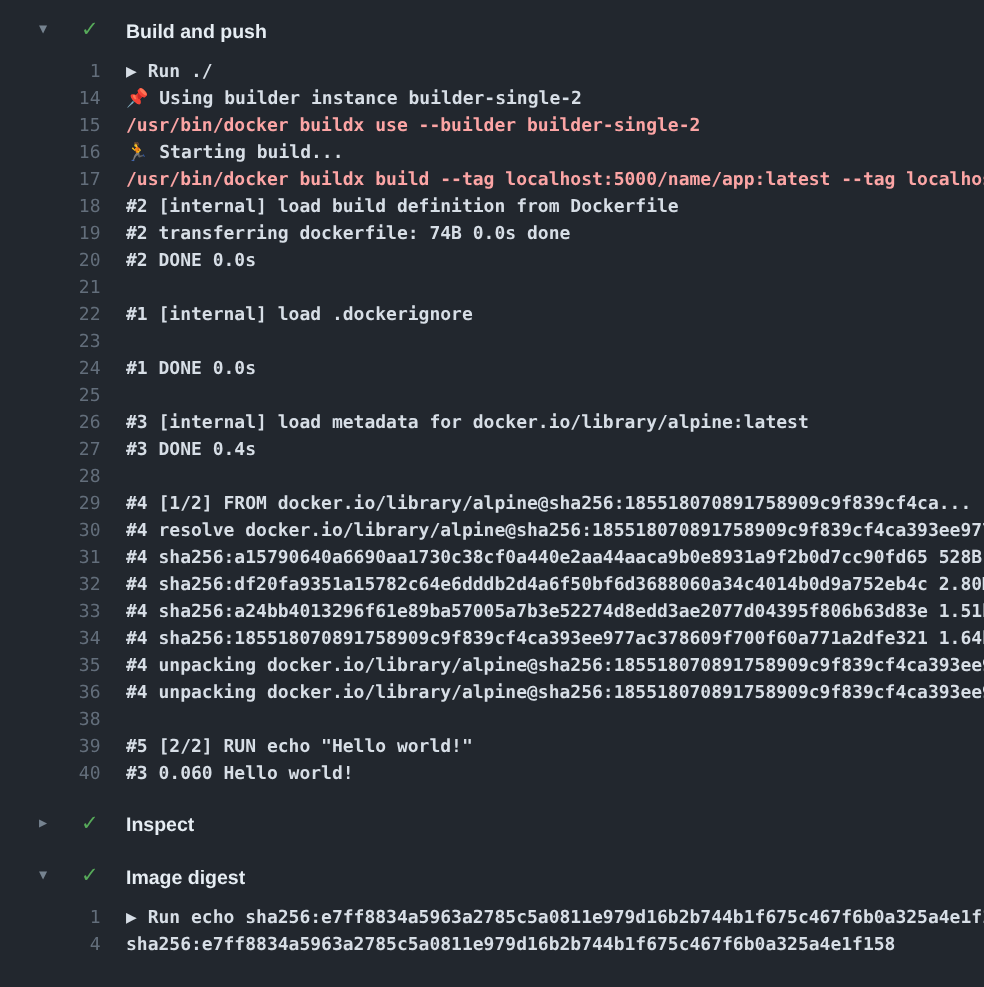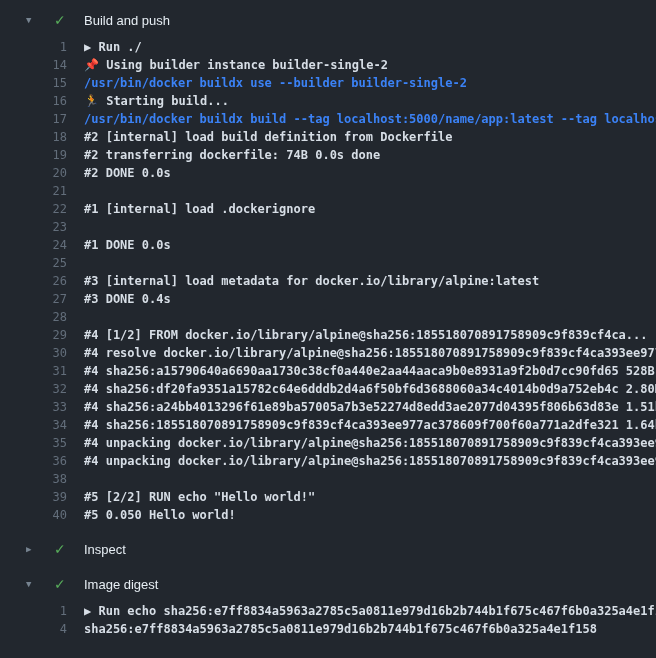--- a/index.html
+++ b/index.html
@@ -18,39 +18,39 @@
     width:13px;flex:none;
     font-size:9px;color:#768390;line-height:20px;
     margin-right:15px;
   }
   .check{
     width:15px;flex:none;
     color:#57ab5a;font-size:14px;font-weight:bold;line-height:20px;
     margin-right:15px;font-family:"DejaVu Sans", sans-serif;
   }
   .sec-title{
-    color:#e6edf3;font-weight:normal;font-size:13px;
+    color:#e6edf3;font-weight:bold;font-size:13px;
     font-family:"Liberation Sans","DejaVu Sans",sans-serif;
     white-space:nowrap;
   }
   .sec-body{margin-top:8px;}
   .row{
     display:flex;height:18px;line-height:18px;overflow:hidden;
     font-size:12px;
   }
   .num{
     width:67px;flex:none;text-align:right;
     color:#636e7b;cursor:pointer;user-select:none;
   }
   .txt{
     padding-left:17px;white-space:pre;overflow:hidden;
     color:#d7dee6;
     font-weight:bold;
   }
-  .txt.cmd{color:#3b82f6;}
+  .txt.cmd{color:#fca5a5;}
 </style>
 </head>
 <body>
 
 <main id="log-root">
     <div class="sec-header first">
       <span class="tri">▼</span>
       <span class="check">✓</span>
       <span class="sec-title">Build and push</span>
     </div>
@@ -153,21 +153,21 @@
       <div class="row">
         <span class="num">38</span>
         <span class="txt"></span>
       </div>
       <div class="row">
         <span class="num">39</span>
         <span class="txt">#5 [2/2] RUN echo "Hello world!"</span>
       </div>
       <div class="row">
         <span class="num">40</span>
-        <span class="txt">#5 0.050 Hello world!</span>
+        <span class="txt">#3 0.060 Hello world!</span>
       </div>
     </div>
     <div class="sec-header gap">
       <span class="tri">▶</span>
       <span class="check">✓</span>
       <span class="sec-title">Inspect</span>
     </div>
     <div class="sec-header gap">
       <span class="tri">▼</span>
       <span class="check">✓</span>

